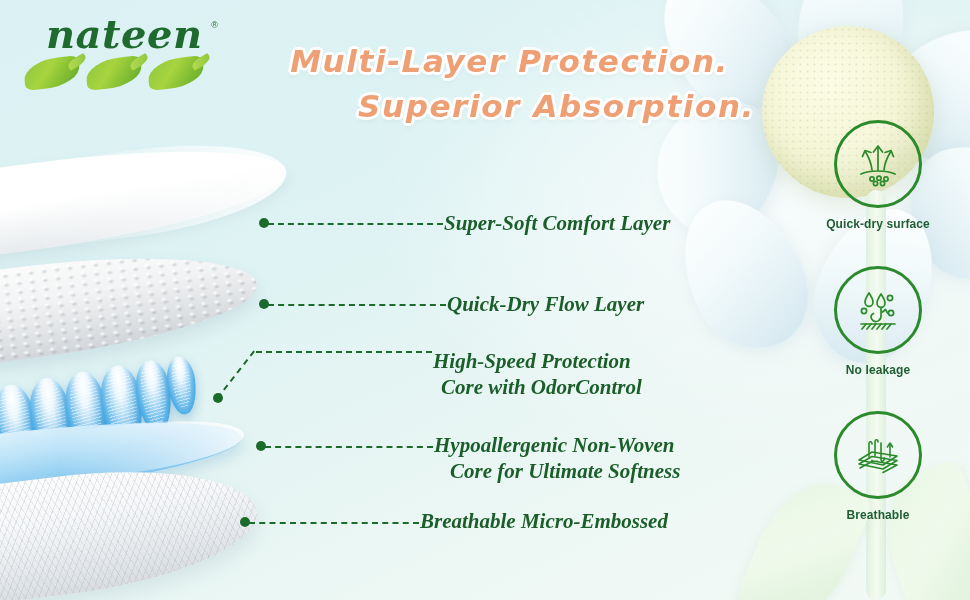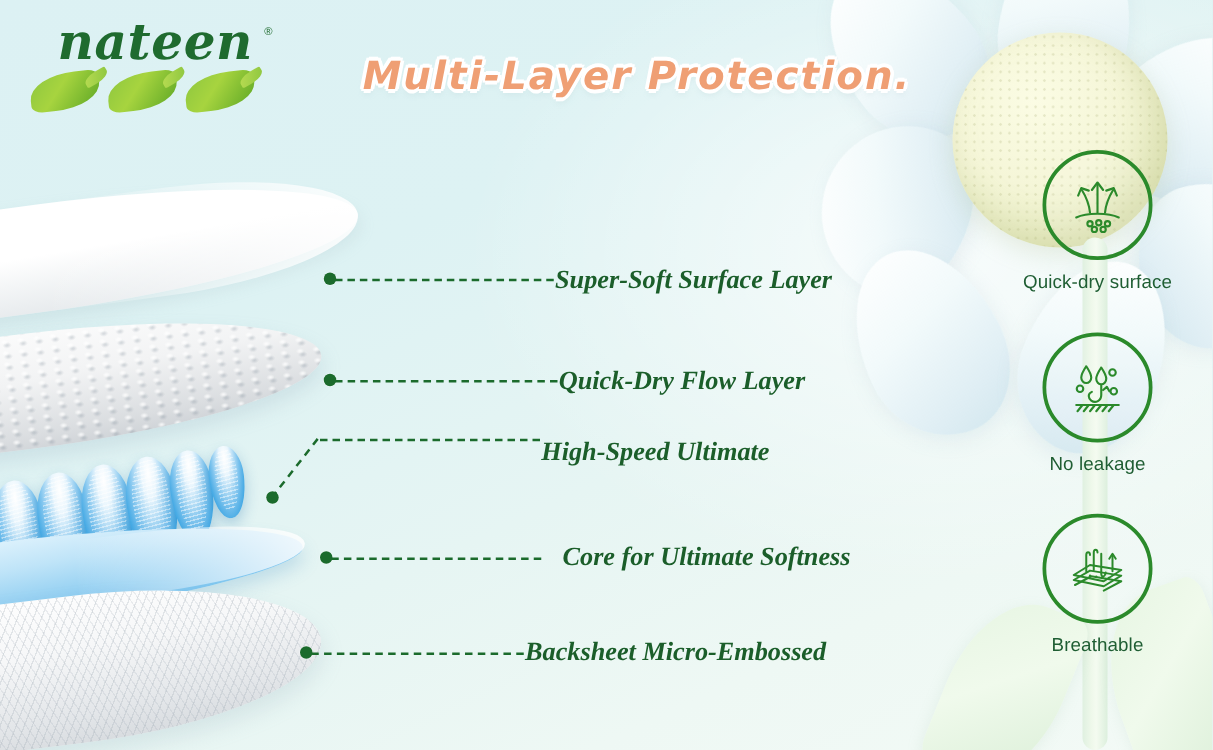--- a/index.html
+++ b/index.html
@@ -193,21 +193,21 @@
   
   .feature{position:absolute;width:150px;text-align:center;}
   .fcircle{
     width:82px;height:82px;border-radius:50%;
     border:3.2px solid #2b8a2b;margin:0 auto;
     display:flex;align-items:center;justify-content:center;
     background:rgba(255,255,255,.10);
   }
   .flabel{
     margin-top:9px;font-family:"Liberation Sans",sans-serif;
-    font-weight:400;font-size:15px;color:#1f5e33;letter-spacing:.1px;
+    font-weight:700;font-size:12px;color:#1f5e33;letter-spacing:.1px;
   }
 </style>
 </head>
 <body>
 
 <div id="stage">
 
   <div class="bg-layer">
     <div class="petal" style="left:672px;top:-34px;width:108px;height:152px;transform:rotate(-38deg);"></div>
     <div class="petal" style="left:800px;top:-58px;width:104px;height:150px;transform:rotate(8deg);"></div>
@@ -253,60 +253,63 @@
           <span></span>
         </div>
       <div class="logo-leaf" style="left:124px;top:2px;">
           <span></span>
         </div>
     </div>
   </div>
 
   <div class="headline">
     <span class="l1">Multi-Layer Protection.</span>
+    <span class="l2">Superior Absorption.</span>
   </div>
 
   <div class="callout">
     <div class="dot" style="left:259px;top:218px;"></div>
     <div class="lead" style="left:268px;top:223px;width:175px;"></div>
     <div class="co-text" style="left:444px;top:210px;">
-      <span>Super-Soft Surface Layer</span>
+      <span>Super-Soft Comfort Layer</span>
     </div>
   </div>
 
   <div class="callout">
     <div class="dot" style="left:259px;top:299px;"></div>
     <div class="lead" style="left:268px;top:304px;width:178px;"></div>
     <div class="co-text" style="left:447px;top:291px;">
       <span>Quick-Dry Flow Layer</span>
     </div>
   </div>
 
   <div class="callout">
     <div class="dot" style="left:213px;top:393px;"></div>
     <div class="lead-diag" style="left:218px;top:398px;width:60px;transform:rotate(-52deg) translateY(-1px);transform-origin:left center;"></div>
     <div class="lead" style="left:256px;top:351px;width:176px;"></div>
     <div class="co-text" style="left:433px;top:348px;">
-      <span>High-Speed Ultimate</span>
+      <span>High-Speed Protection</span>
+      <span class="r2b">Core with OdorControl</span>
     </div>
   </div>
 
   <div class="callout">
     <div class="dot" style="left:256px;top:441px;"></div>
     <div class="lead" style="left:265px;top:446px;width:168px;"></div>
     <div class="co-text" style="left:434px;top:432px;">
+      <span>Hypoallergenic Non-Woven</span>
       <span class="r2">Core for Ultimate Softness</span>
     </div>
   </div>
 
   <div class="callout">
     <div class="dot" style="left:240px;top:517px;"></div>
     <div class="lead" style="left:249px;top:522px;width:170px;"></div>
     <div class="co-text" style="left:420px;top:508px;">
-      <span>Backsheet Micro-Embossed</span>
+      <span>Breathable Micro-Embossed</span>
     </div>
   </div>
 
   <div class="feature" style="left:803px;top:120px;">
     <div class="fcircle">
       <svg width="54" height="54" viewBox="0 0 54 54">
         <g fill="none" stroke="#2b8a2b" stroke-width="1.7" stroke-linecap="round" stroke-linejoin="round">
           <path d="M27 33 L27 10"></path>
           <path d="M22.5 15 L27 9 L31.5 15"></path>
           <path d="M21 33 C20 24 17 19 14.5 15"></path>

